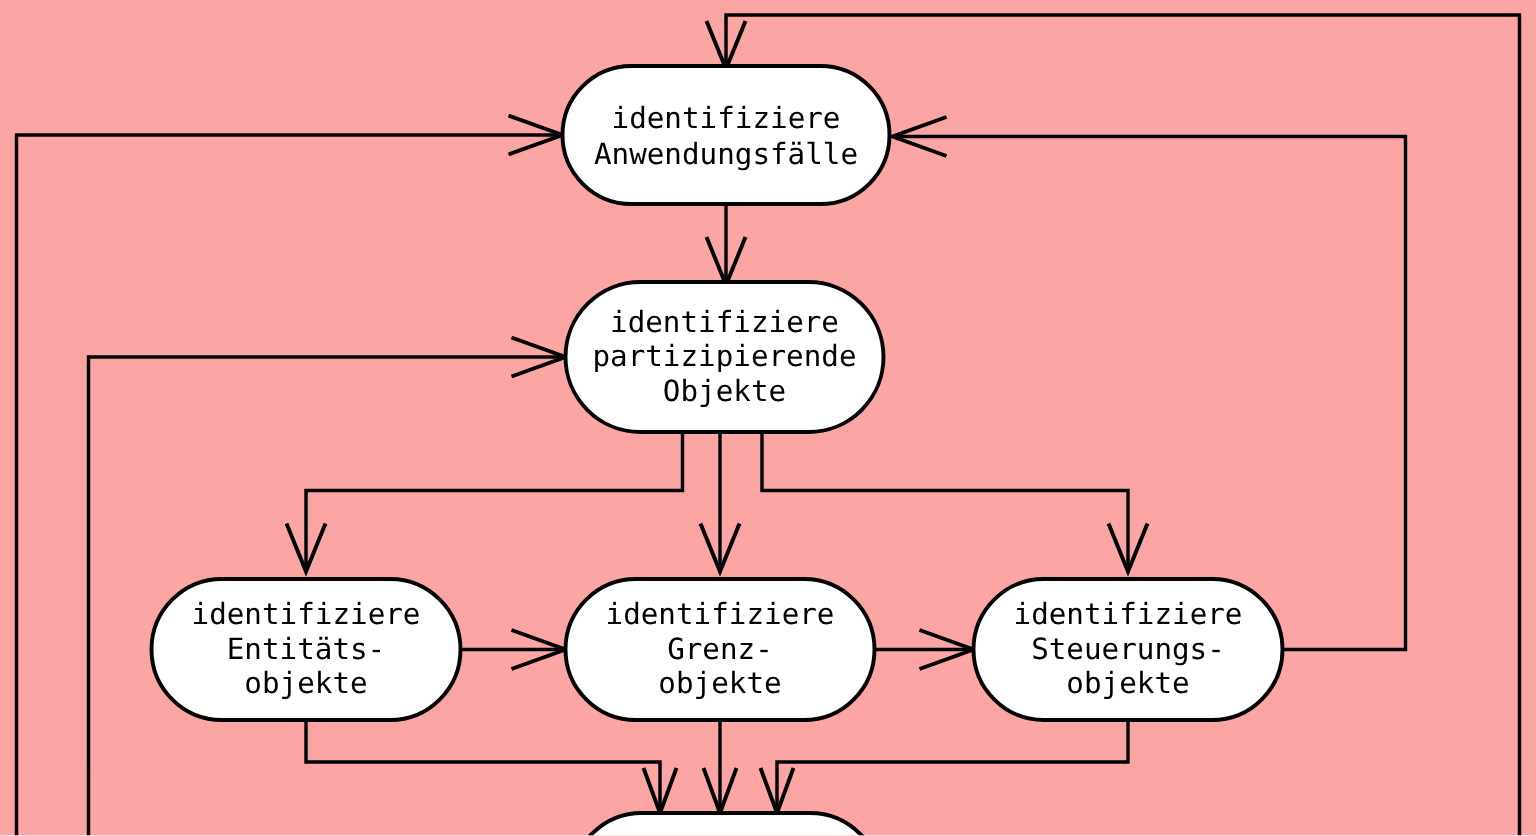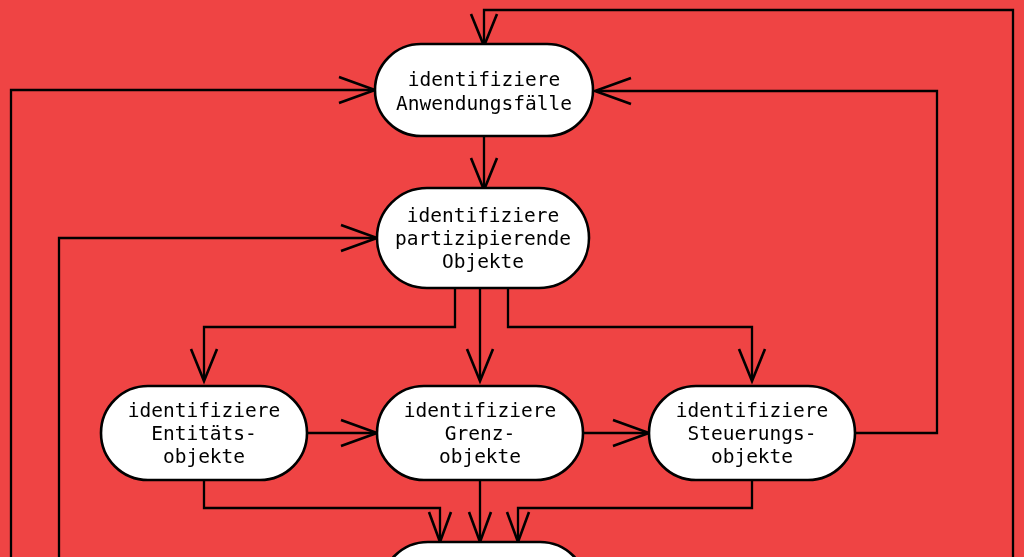--- a/index.html
+++ b/index.html
@@ -4,21 +4,21 @@
 <style>
   html, body {
     margin: 0;
     padding: 0;
     background: #ffffff;
   }
   #canvas {
     position: relative;
     width: 1024px;
     height: 557px;
-    background: #ef4444;
+    background: #fca5a5;
     overflow: hidden;
     font-family: "DejaVu Sans Mono", "Liberation Mono", monospace;
   }
   #flow-svg {
     position: absolute;
     top: 0;
     left: 0;
     width: 1024px;
     height: 557px;
   }

